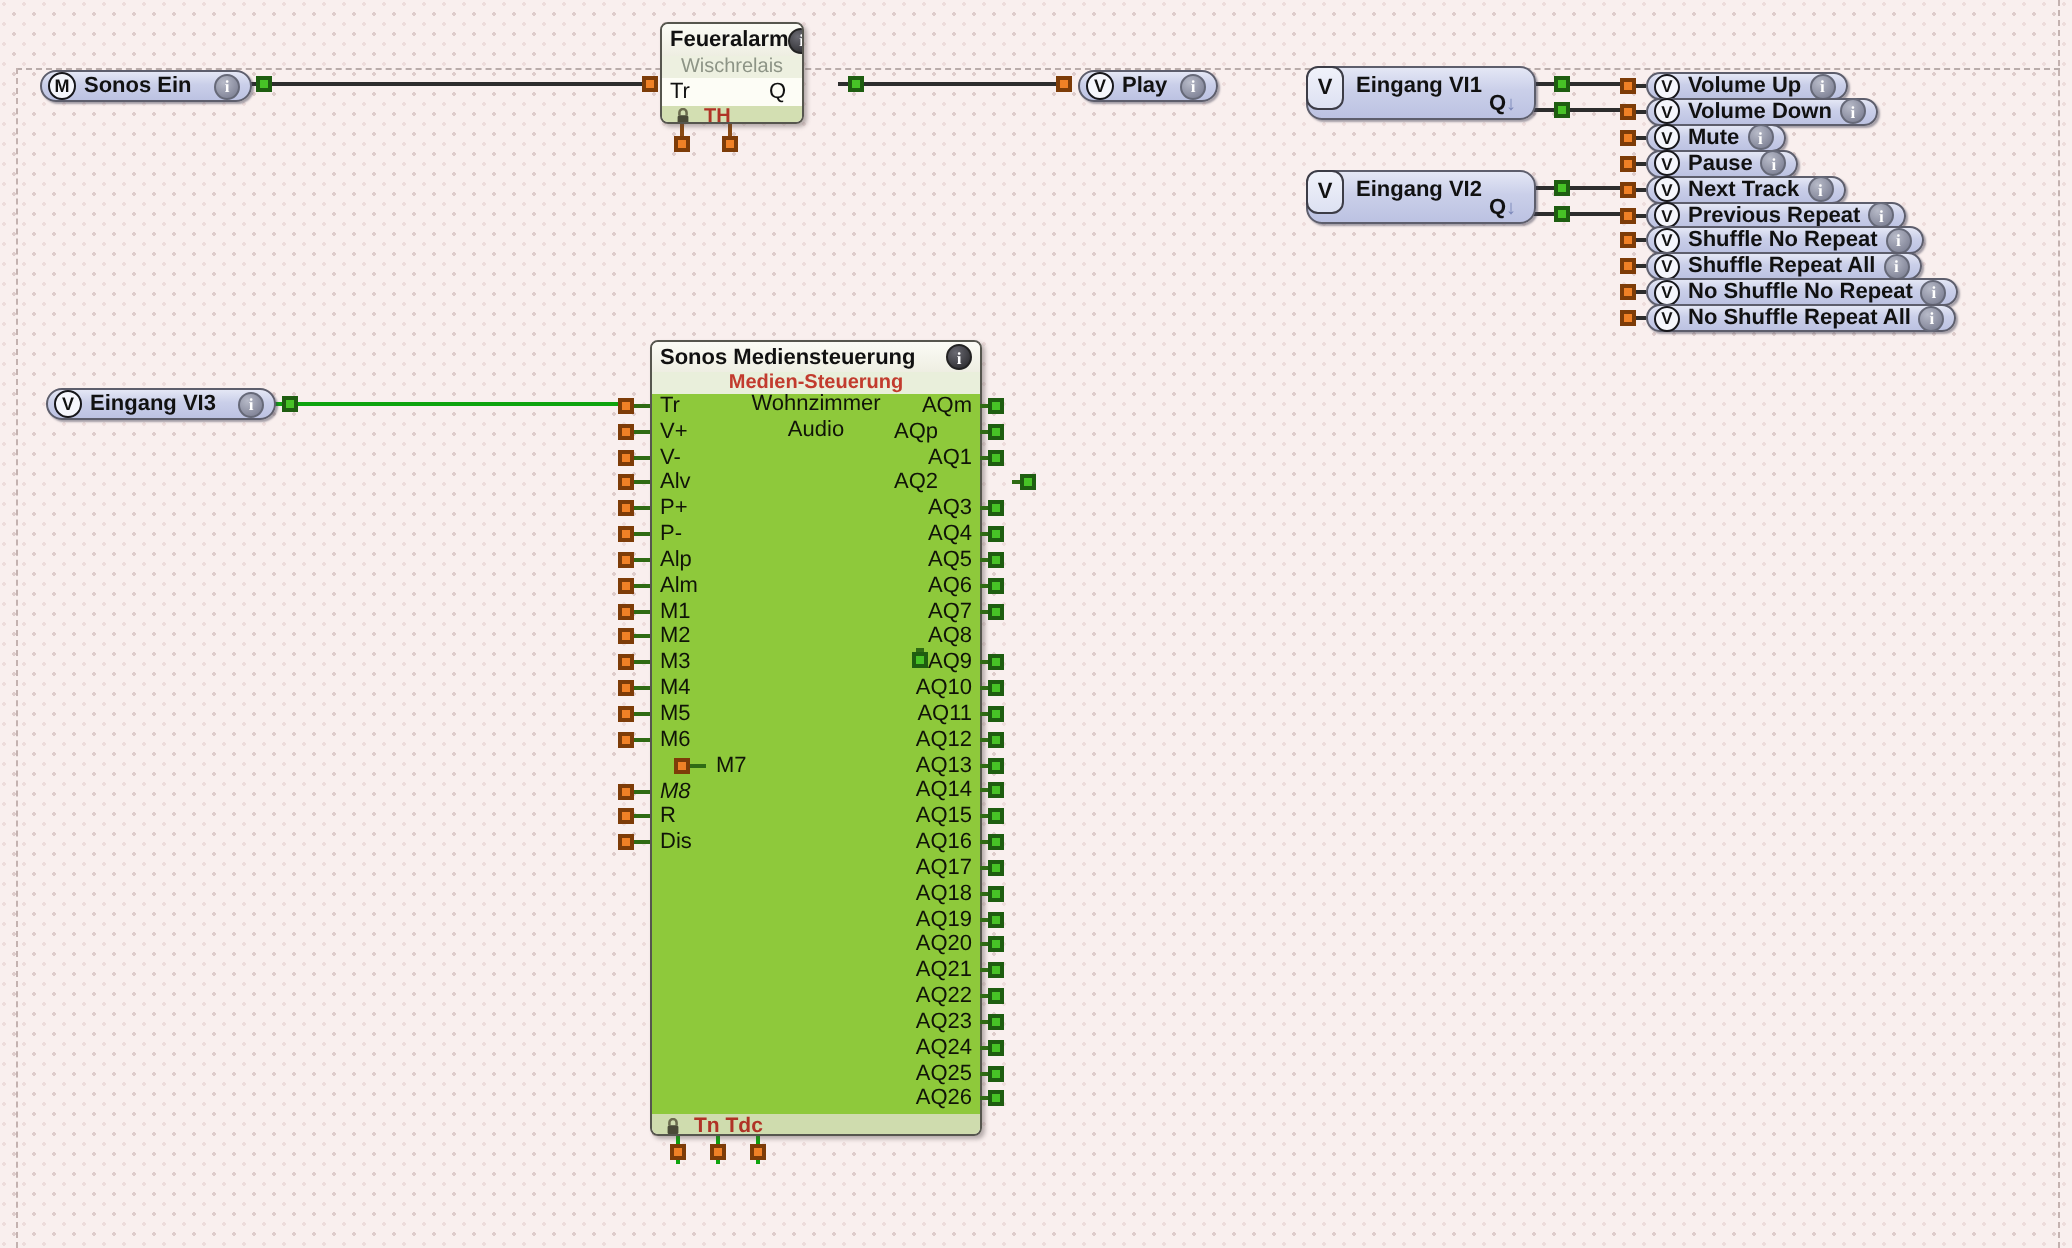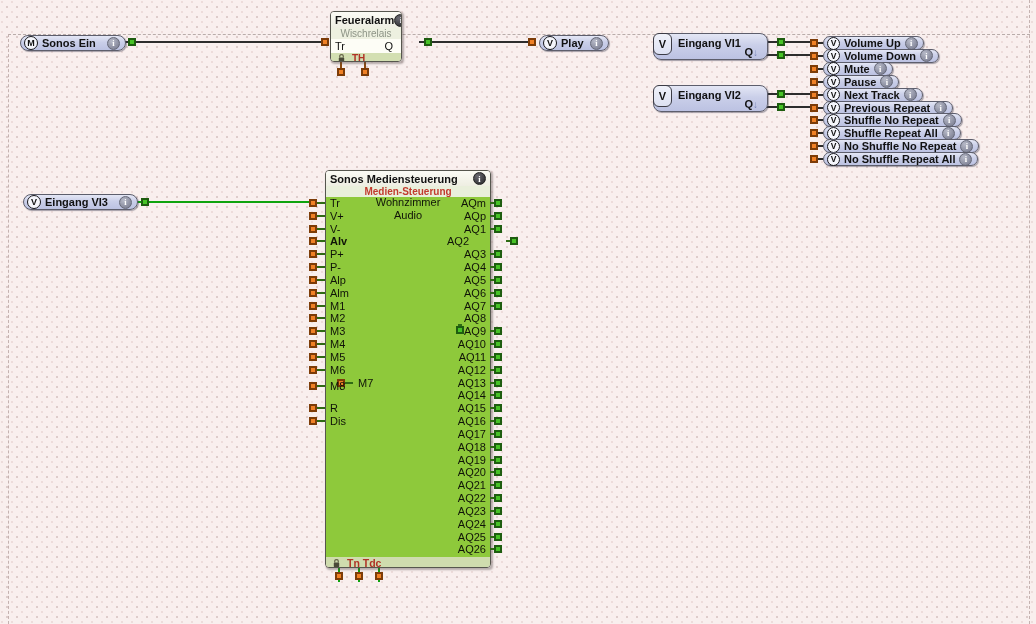--- a/index.html
+++ b/index.html
@@ -308,21 +308,21 @@
 
       <div class="io-row" style="top: 26.16px;">
         <span class="conn orange"></span>
         <span class="iostub" style="width:8px;"></span>
         <span class="io-label" style="margin-left:5px;">V-</span>
       </div>
 
       <div class="io-row" style="top: 38.99px;">
         <span class="conn orange"></span>
         <span class="iostub" style="width:8px;"></span>
-        <span class="io-label" style="margin-left:5px;font-weight:bold;">Alv</span>
+        <span class="io-label" style="margin-left:5px;">Alv</span>
       </div>
 
       <div class="io-row" style="top: 51.82px;">
         <span class="conn orange"></span>
         <span class="iostub" style="width:8px;"></span>
         <span class="io-label" style="margin-left:5px;">P+</span>
       </div>
 
       <div class="io-row" style="top: 64.65px;">
         <span class="conn orange"></span>
@@ -377,21 +377,21 @@
         <span class="iostub" style="width:8px;"></span>
         <span class="io-label" style="margin-left:5px;">M6</span>
       </div>
 
       <div class="io-row" style="top: 180.12px; padding-left: 28px;">
         <span class="conn orange"></span>
         <span class="iostub" style="width:8px;"></span>
         <span class="io-label" style="margin-left:5px;">M7</span>
       </div>
 
-      <div class="io-row" style="top: 183px;">
+      <div class="io-row" style="top: 193px; font-style: italic;">
         <span class="conn orange"></span>
         <span class="iostub" style="width:8px;"></span>
         <span class="io-label" style="margin-left:5px;">M8</span>
       </div>
 
       <div class="io-row" style="top: 205.78px;">
         <span class="conn orange"></span>
         <span class="iostub" style="width:8px;"></span>
         <span class="io-label" style="margin-left:5px;">R</span>
       </div>
@@ -405,21 +405,21 @@
 
   <div style="position:absolute;left:430px;top:196px;z-index:5;">
 
       <div class="io-row" style="top: 0.5px;">
         <span class="io-label" style="width:56px;text-align:right;margin-right:4px;">AQm</span>
         <span class="iostub" style="width:4px;"></span>
         <span class="conn green"></span>
       </div>
 
       <div class="io-row" style="top: 13.33px;">
-        <span class="io-label" style="width:56px;text-align:right;margin-right:4px;">AQp</span>
+        <span class="io-label" style="width:56px;text-align:center;margin-right:4px;">AQp</span>
         <span class="iostub" style="width:4px;"></span>
         <span class="conn green"></span>
       </div>
 
       <div class="io-row" style="top: 26.16px;">
         <span class="io-label" style="width:56px;text-align:right;margin-right:4px;">AQ1</span>
         <span class="iostub" style="width:4px;"></span>
         <span class="conn green"></span>
       </div>
 

